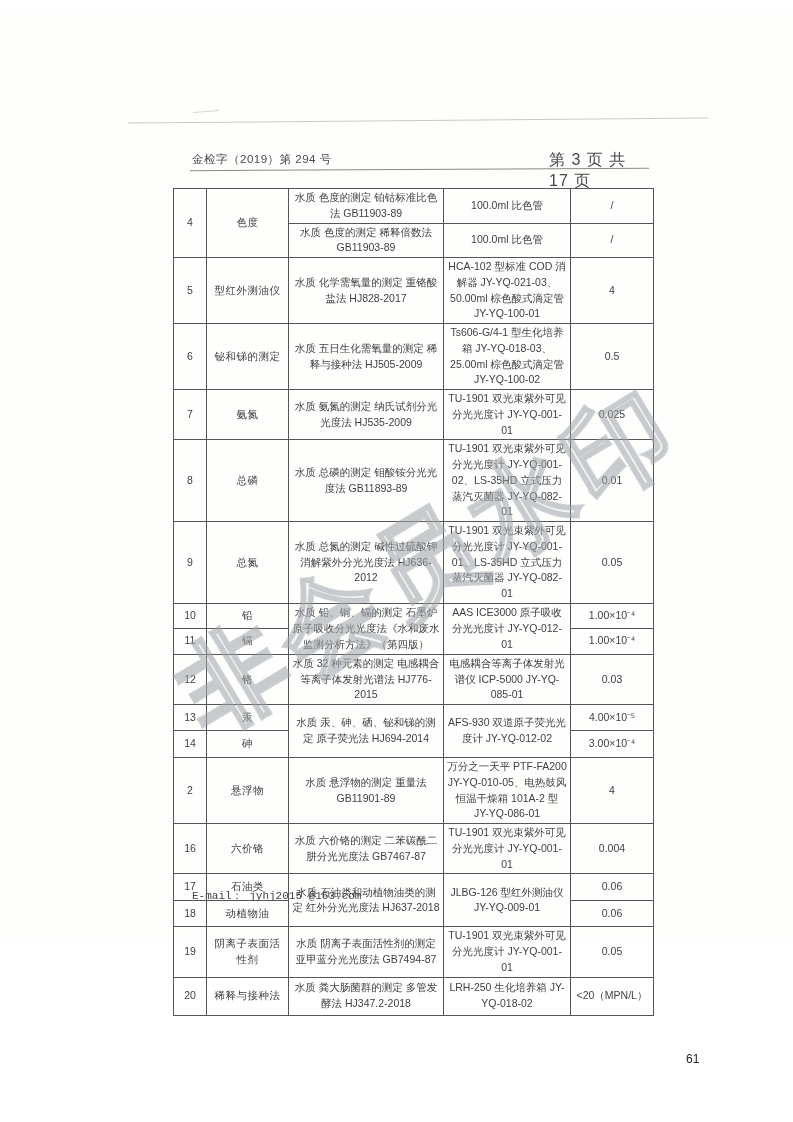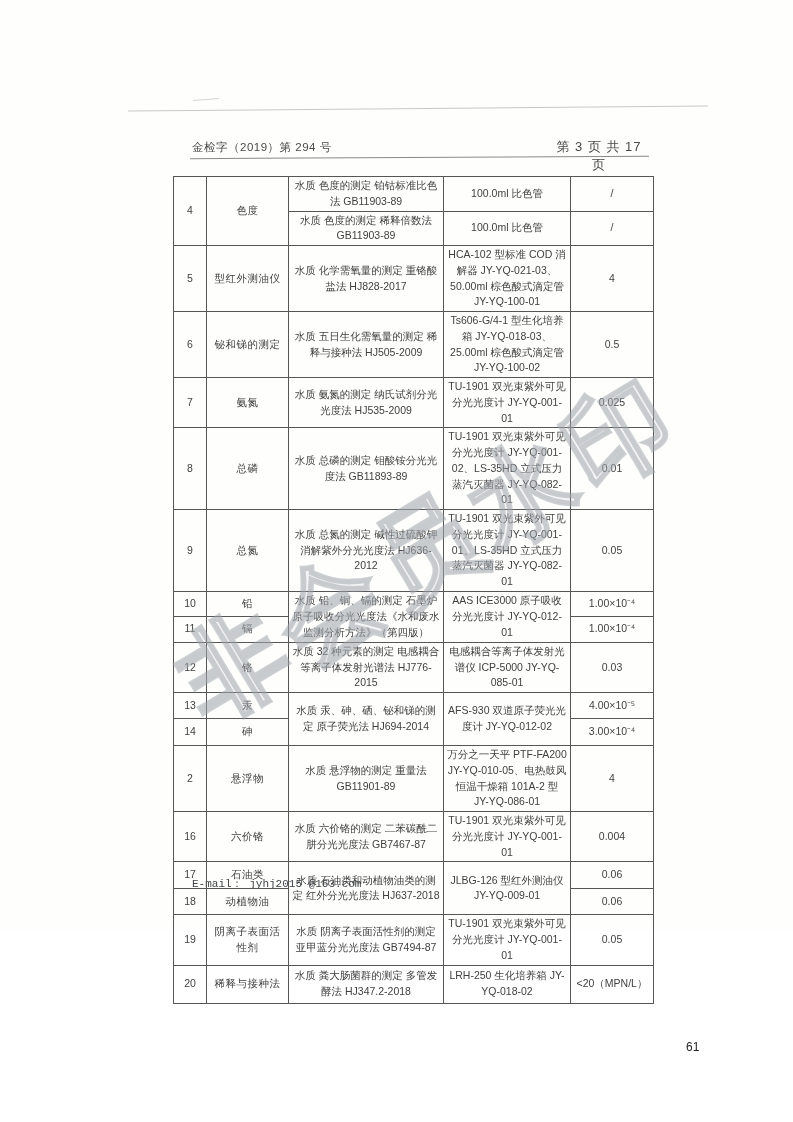--- a/index.html
+++ b/index.html
@@ -4,38 +4,38 @@
 <style>
   html,body{margin:0;padding:0;}
   body{
     width:793px;height:1122px;
     background:#ffffff;
     font-family:"Liberation Sans", sans-serif;
     color:#3b3b3b;
     position:relative;
     overflow:hidden;
   }
-  .page{position:absolute;left:0;top:0;width:793px;height:930px;background:#fefefd;}
+  .page{position:absolute;left:0;top:12px;width:793px;height:930px;background:#fefefd;}
   
   .scan-edge{
     position:absolute;left:128px;top:108px;width:580px;height:1px;
     background:#c9c9c4;transform:rotate(-0.5deg);
   }
   .scan-mark{
     position:absolute;left:193px;top:99px;width:26px;height:1px;
     background:#d6d6d0;transform:rotate(-4deg);
   }
   
   .doc-number{
     position:absolute;left:192px;top:140px;
     font-size:11.5px;letter-spacing:0.5px;color:#4a4a4a;
   }
   .page-info{
-    position:absolute;left:549px;top:138px;width:100px;text-align:center;
-    font-size:13px;letter-spacing:1px;color:#4a4a4a;
+    position:absolute;left:549px;top:138px;width:100px;text-align:left;
+    font-size:16px;letter-spacing:1px;color:#4a4a4a;
   }
   .header-rule{
     position:absolute;left:190px;top:157px;width:459px;height:1px;
     background:#8a8a86;transform:rotate(-0.3deg);
   }
   
   .table-wrap{position:absolute;left:173px;top:176px;z-index:2;}
   table{
     border-collapse:collapse;table-layout:fixed;width:480px;
     font-size:10.5px;color:#3f3f3f;

